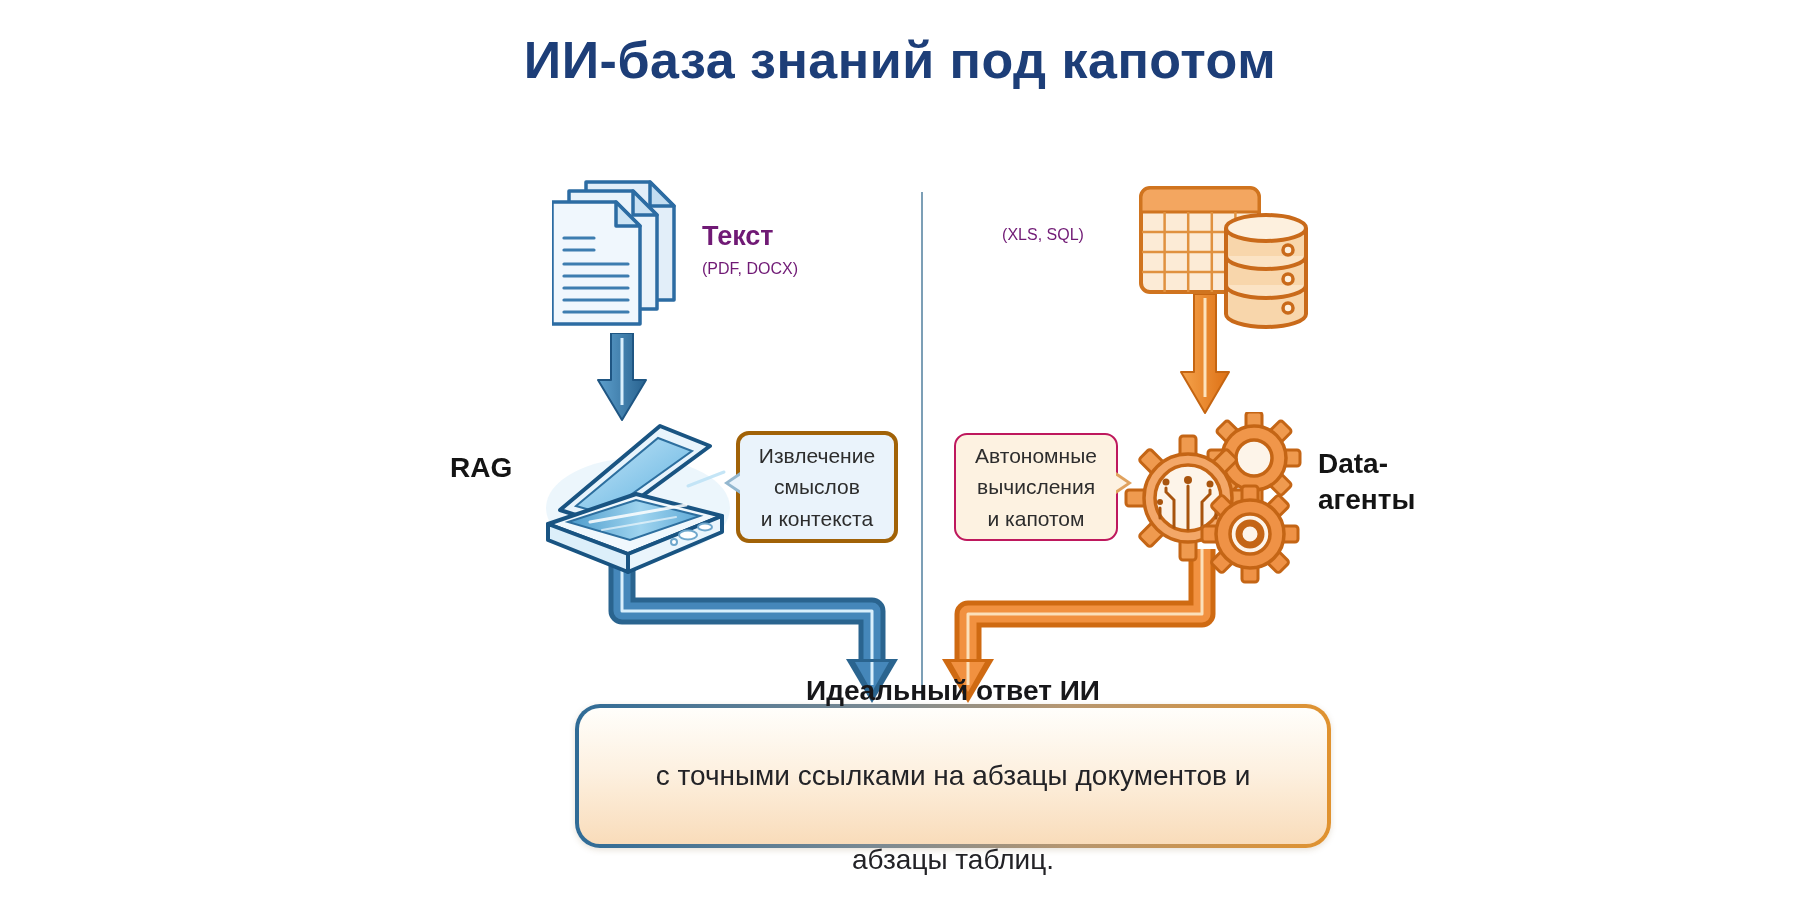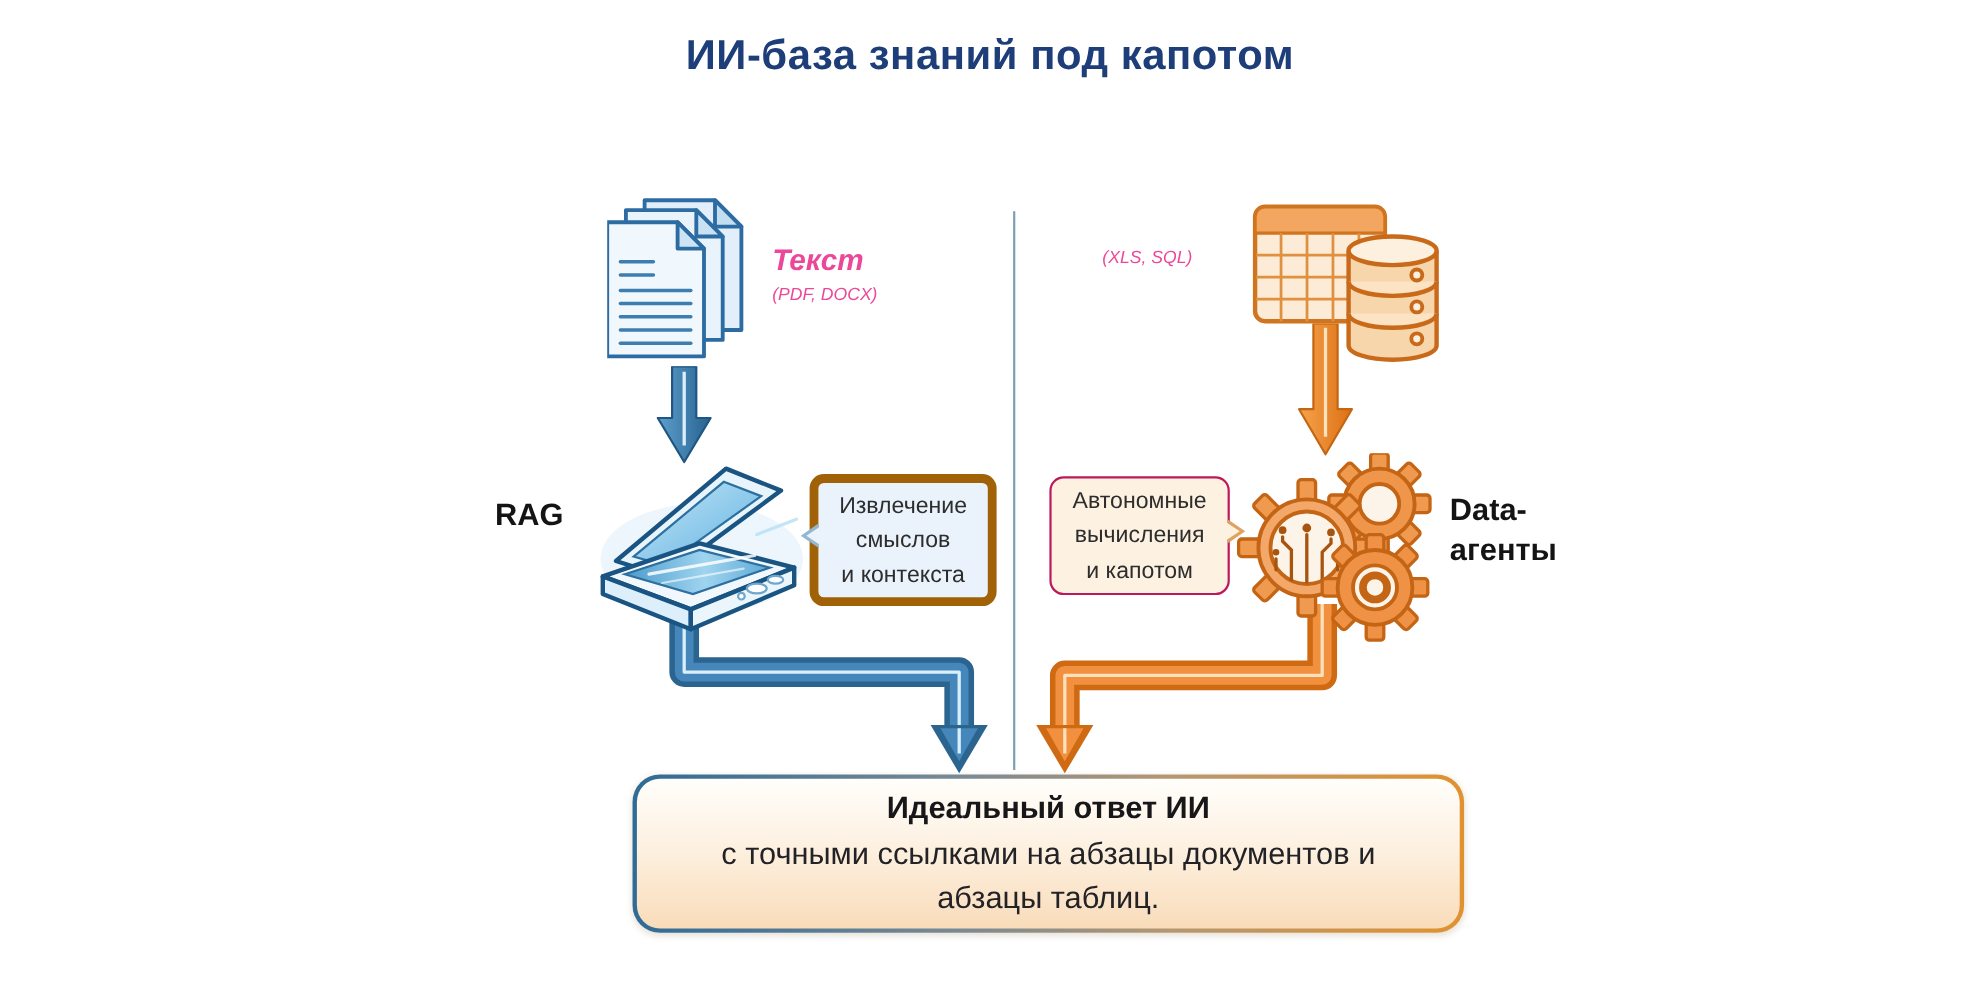--- a/index.html
+++ b/index.html
@@ -4,44 +4,44 @@
 <style>
   html,body{margin:0;padding:0;background:#fff;}
   .canvas{
     position:relative;width:1800px;height:900px;background:#ffffff;
     font-family:"Liberation Sans",sans-serif;overflow:hidden;
   }
   .abs{position:absolute;}
 
   .title{
     left:0;right:0;top:30px;text-align:center;
-    font-size:38px;font-weight:bold;color:#1d3e78;letter-spacing:.5px;
+    font-size:52px;font-weight:bold;color:#1d3e78;letter-spacing:.5px;
   }
 
   .divider{left:921px;top:192px;width:2px;height:508px;background:#6e95ae;opacity:.9;}
 
   
-  .src-label{color:#ec4899;font-style:italic;}
+  .src-label{color:#701a75;}
   .src-title{font-size:27px;font-weight:bold;line-height:1.25;}
   .src-sub{font-size:16px;line-height:1.35;margin-top:4px;}
   .left-src{left:702px;top:220px;text-align:left;}
   .right-src{left:945px;top:220px;width:196px;text-align:center;}
 
   .method-label{font-size:28px;font-weight:bold;color:#141414;line-height:1.3;}
   .rag-label{left:450px;top:450px;text-align:right;}
   .data-label{left:1318px;top:446px;}
 
   
   .bubble{
     display:flex;flex-direction:column;justify-content:center;align-items:center;
     border-radius:13px;text-align:center;font-size:21px;line-height:1.5;color:#2d2d2d;
   }
   .bubble-left{
     left:736px;top:431px;width:154px;height:104px;
-    background:#eaf3fb;border:8px solid #a16207;
+    background:#eaf3fb;border:4px solid #a16207;
   }
   .bubble-right{
     left:954px;top:433px;width:160px;height:104px;
     background:#fdf2e1;border:2px solid #be185d;
   }
   .pt{position:absolute;width:0;height:0;}
   .pt-l-outer{left:-16px;top:37px;border-top:11px solid transparent;border-bottom:11px solid transparent;border-right:16px solid #93b7cf;}
   .pt-l-inner{left:-11px;top:40px;border-top:8px solid transparent;border-bottom:8px solid transparent;border-right:12px solid #eaf3fb;}
   .pt-r-outer{right:-16px;top:37px;border-top:11px solid transparent;border-bottom:11px solid transparent;border-left:16px solid #e0a25e;}
   .pt-r-inner{right:-11px;top:40px;border-top:8px solid transparent;border-bottom:8px solid transparent;border-left:12px solid #fdf2e1;}
@@ -50,21 +50,21 @@
   .result-wrap{
     left:575px;top:704px;width:756px;height:144px;box-sizing:border-box;
     border-radius:25px;padding:4px;
     background:linear-gradient(90deg,#2f6b96 0%,#7b8a93 40%,#b69771 65%,#e0922f 100%);
     box-shadow:0 2px 6px rgba(120,90,40,.18);
   }
   .result-inner{
     width:100%;height:100%;box-sizing:border-box;border-radius:21px;
     background:linear-gradient(180deg,#fffefb 0%,#fdf1e1 45%,#f9dcba 100%);
     display:flex;flex-direction:column;justify-content:center;align-items:center;
-    text-align:center;padding:6px 24px;
+    text-align:center;padding:6px 24px;gap:44px;
   }
   .result-title{font-size:28px;font-weight:bold;color:#17171a;line-height:1.45;}
   .result-line{font-size:28px;color:#232327;line-height:1.45;}
 </style>
 </head>
 <body>
 
 <div class="canvas">
 
   <div class="abs title">ИИ-база знаний под капотом</div>

